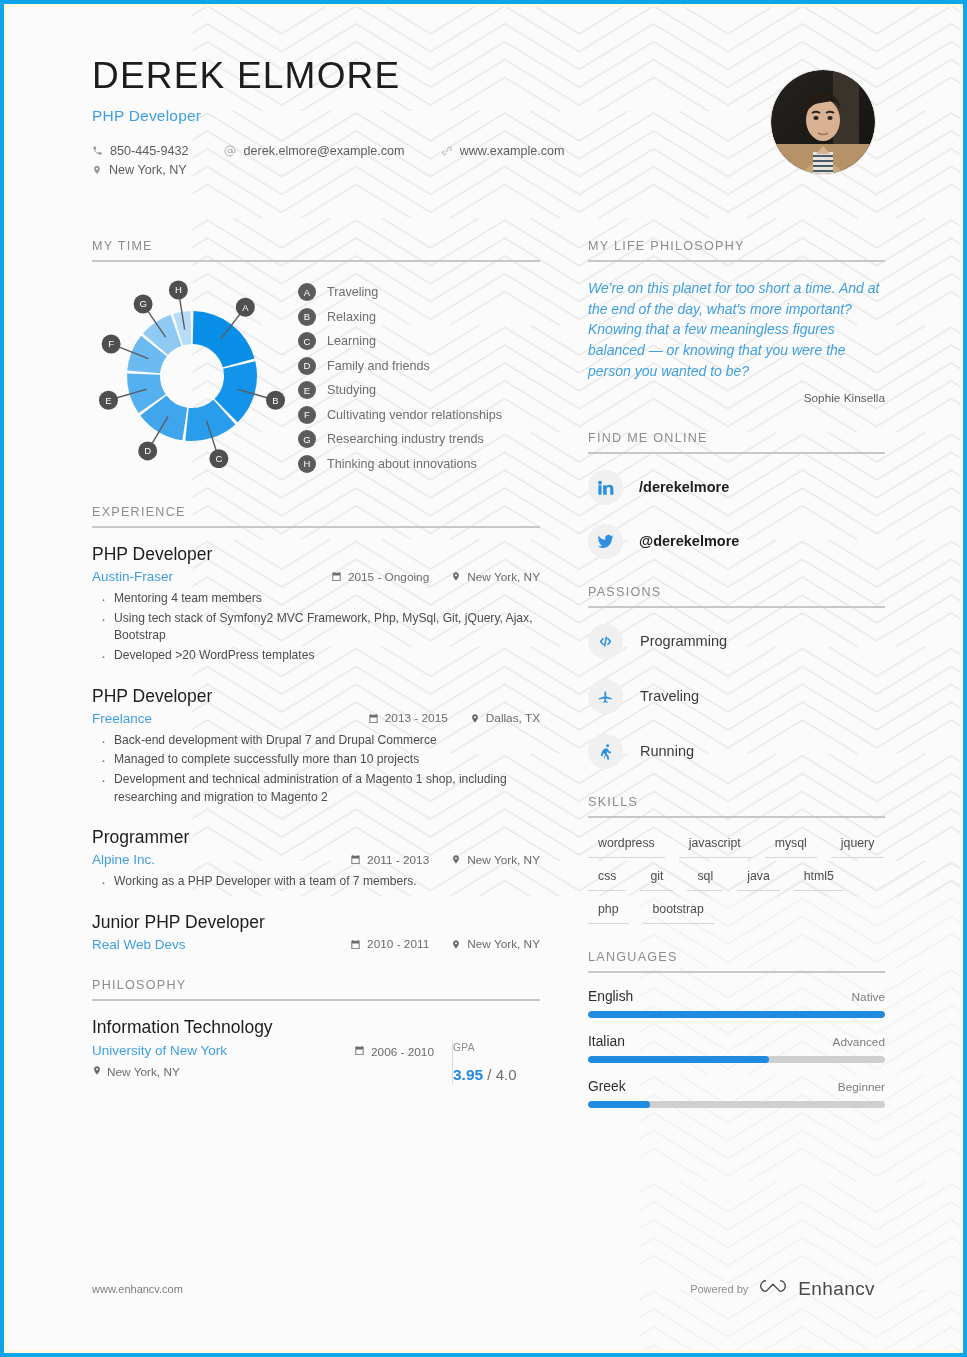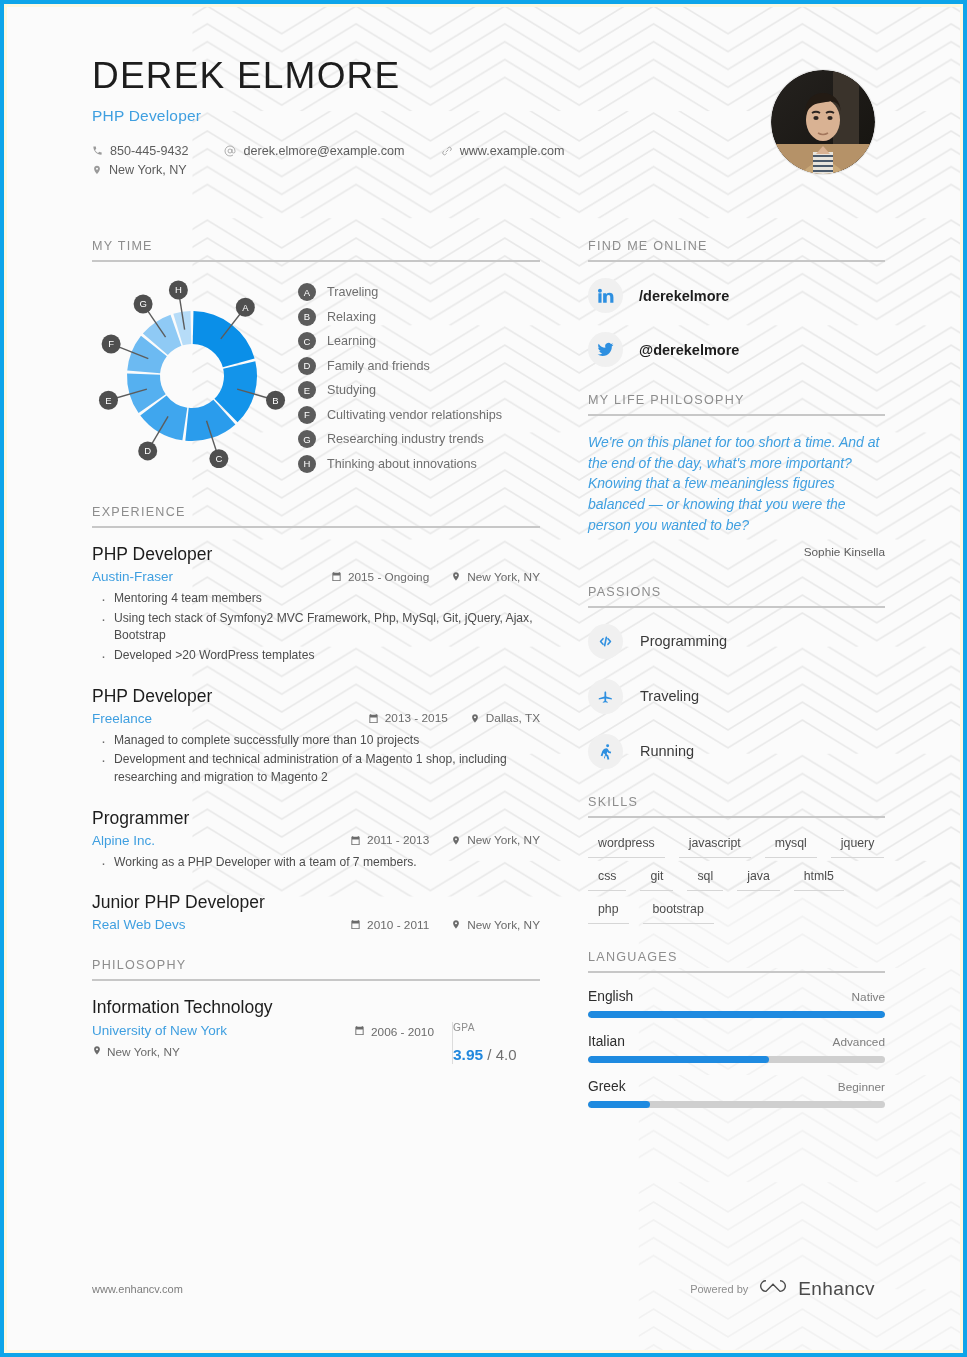--- a/index.html
+++ b/index.html
@@ -514,20 +514,21 @@
                   <span class="meta-chip">
                     <span class="ci">
                       <svg width="10" height="11" viewBox="0 0 24 24" fill="currentColor">
                         <path d="M12 2C8.1 2 5 5.1 5 9c0 5.2 7 13 7 13s7-7.8 7-13c0-3.9-3.1-7-7-7zm0 9.5A2.5 2.5 0 1112 6.5a2.5 2.5 0 010 5z"></path>
                       </svg>
                     </span>
                     <span>Dallas, TX</span>
                   </span>
                 </div>
                 <ul class="bullets">
+                  <li>Back-end development with Drupal 7 and Drupal Commerce</li>
                   <li>Managed to complete successfully more than 10 projects</li>
                   <li>Development and technical administration of a Magento 1 shop, including researching and migration to Magento 2</li>
                 </ul>
               </div>
               <div class="entry">
                 <div class="entry-title">Programmer</div>
                 <div class="entry-meta">
                   <div class="entry-org">Alpine Inc.</div>
                   <span class="meta-chip">
                     <span class="ci">
@@ -610,45 +611,45 @@
               </div>
             </div>
           </div>
         </div>
 
       </div>
 
       <div class="col-right">
 
         <div class="sec">
+          <div class="sec-head">MY LIFE PHILOSOPHY</div>
+          <div class="quote">We're on this planet for too short a time. And at the end of the day, what's more important? Knowing that a few meaningless figures balanced — or knowing that you were the person you wanted to be?</div>
+          <div class="quote-author">Sophie Kinsella</div>
+        </div>
+
+        <div class="sec">
           <div class="sec-head">FIND ME ONLINE</div>
 
           <div class="social-row">
             <span class="social-ico">
               <svg width="19" height="19" viewBox="0 0 24 24" fill="#2d8fe0">
                   <path d="M4.98 3.5a2.5 2.5 0 11.02 5 2.5 2.5 0 01-.02-5zM3 9h4v12H3V9zm6 0h3.8v1.7h.05c.53-1 1.82-2.05 3.75-2.05C20.6 8.65 22 10.6 22 14.1V21h-4v-6.1c0-1.5-.03-3.4-2.08-3.4-2.08 0-2.4 1.6-2.4 3.3V21H9V9z"></path>
                 </svg>
             </span>
             <span class="social-handle">/derekelmore</span>
           </div>
 
           <div class="social-row">
             <span class="social-ico">
               <svg width="19" height="19" viewBox="0 0 24 24" fill="#2d8fe0">
                   <path d="M22 5.9c-.7.3-1.5.5-2.3.6.8-.5 1.5-1.3 1.8-2.3-.8.5-1.7.8-2.6 1A4.1 4.1 0 0011.8 9c0 .3 0 .6.1.9A11.7 11.7 0 013.4 4.6a4.1 4.1 0 001.3 5.5c-.7 0-1.3-.2-1.9-.5v.1c0 2 1.4 3.6 3.3 4-.3.1-.7.2-1.1.2-.3 0-.5 0-.8-.1.5 1.6 2 2.8 3.8 2.9A8.3 8.3 0 012 18.4a11.7 11.7 0 006.3 1.8c7.6 0 11.7-6.3 11.7-11.7v-.5c.8-.6 1.5-1.3 2-2.1z"></path>
                 </svg>
             </span>
             <span class="social-handle">@derekelmore</span>
           </div>
-        </div>
-
-        <div class="sec">
-          <div class="sec-head">MY LIFE PHILOSOPHY</div>
-          <div class="quote">We're on this planet for too short a time. And at the end of the day, what's more important? Knowing that a few meaningless figures balanced — or knowing that you were the person you wanted to be?</div>
-          <div class="quote-author">Sophie Kinsella</div>
         </div>
 
         <div class="sec">
           <div class="sec-head">PASSIONS</div>
 
           <div class="passion-row">
             <span class="passion-ico">
               <svg width="17" height="17" viewBox="0 0 24 24" fill="none" stroke="#2d8fe0" stroke-width="2.2" stroke-linecap="round" stroke-linejoin="round">
                   <path d="M8.5 8L5 12l3.5 4"></path>
                   <path d="M15.5 8L19 12l-3.5 4"></path>

